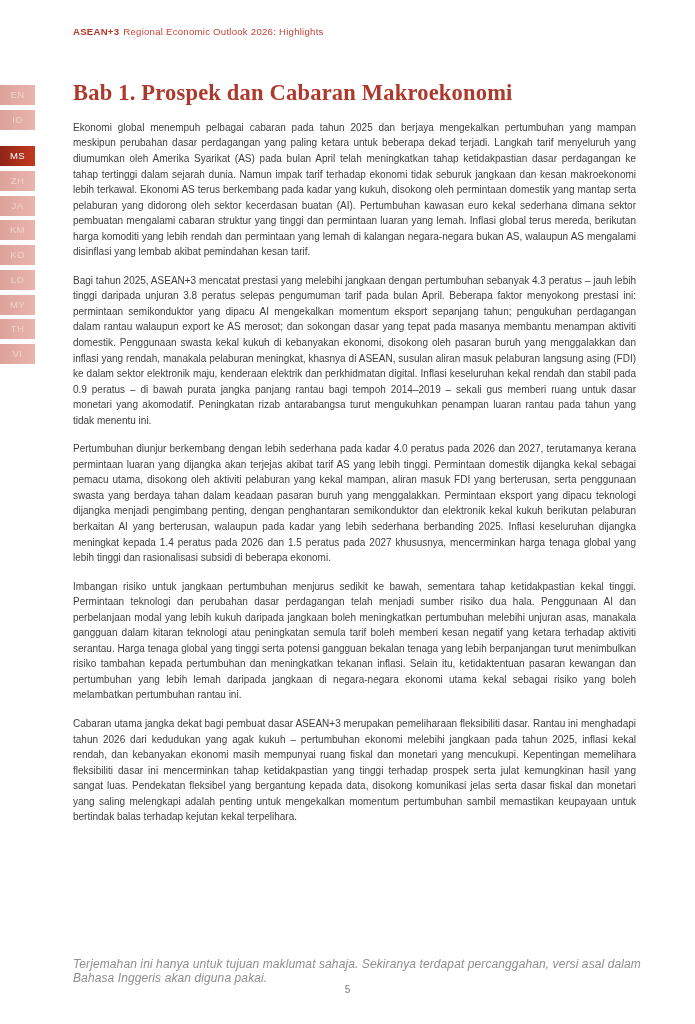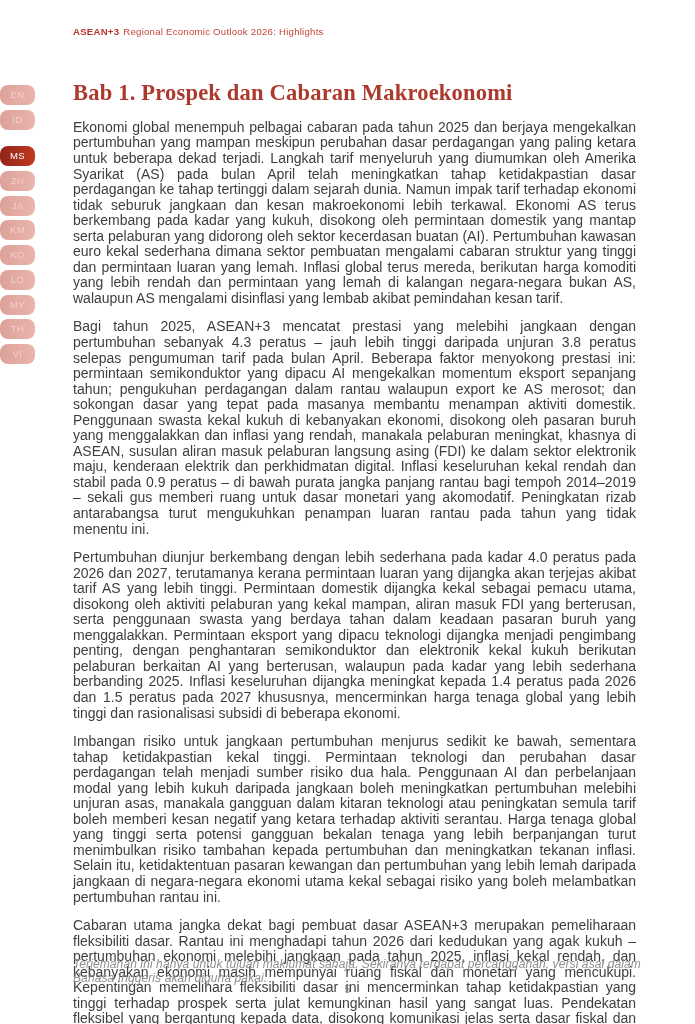--- a/index.html
+++ b/index.html
@@ -38,21 +38,20 @@
   .lang-tab {
     height: 20px;
     line-height: 20px;
     text-align: center;
     font-size: 9.5px;
     letter-spacing: 0.4px;
     color: #f2d1cb;
     background: linear-gradient(90deg, #dda29a, #e9b5ad);
     cursor: pointer;
     user-select: none;
-    border-radius: 8px;
   }
   .lang-tab.active {
     background: linear-gradient(90deg, #8f2418, #c23a1e);
     color: #ffffff;
     margin-top: 12px;
   }
   .content {
     position: absolute;
     left: 73px;
     top: 80px;
@@ -61,21 +60,21 @@
   .chapter-title {
     font-size: 22.5px;
     font-weight: bold;
     color: #ad392c;
     letter-spacing: 0.2px;
     margin: 0 0 14px 0;
     line-height: 1.15;
     font-family: Liberation Serif, serif;
   }
   .body-paragraphs p {
-    font-size: 14px;
+    font-size: 10px;
     line-height: 15.55px;
     text-align: justify;
     color: #3e3e3e;
     margin: 0 7px 13px 0;
   }
   .footer-note {
     position: absolute;
     left: 73px;
     top: 957px;
     width: 572px;

